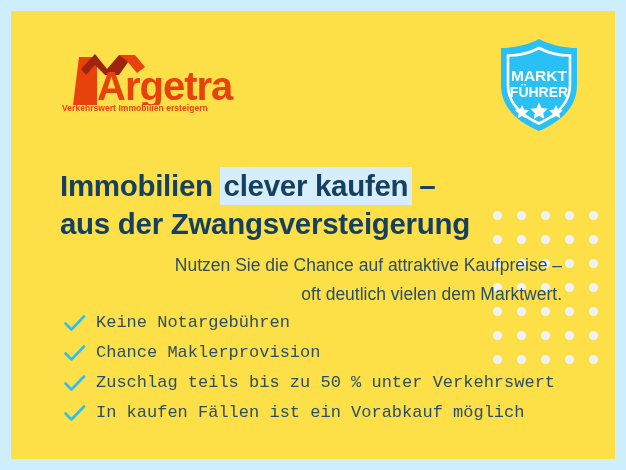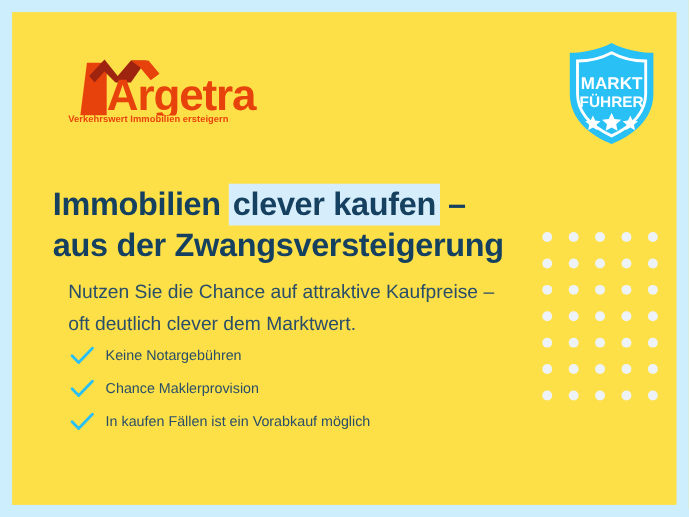--- a/index.html
+++ b/index.html
@@ -72,31 +72,31 @@
     font-weight: bold;
     letter-spacing: 0.05px;
     color: #e8420c;
     white-space: nowrap;
     font-family: "Liberation Sans", sans-serif;
   }
 
   
   .badge {
     position: absolute;
-    right: 16px;
+    right: 33px;
     top: 26px;
     width: 86px;
     height: 96px;
   }
   .badge svg { display: block; }
 
   
   .headline {
     position: absolute;
-    left: 37px;
+    left: 49px;
     top: 128px;
     width: 480px;
     font-size: 29.5px;
     font-weight: bold;
     line-height: 38px;
     letter-spacing: -0.3px;
     color: #16405f;
     font-family: "Liberation Sans", sans-serif;
     margin-top: 28px;
   }
@@ -112,21 +112,21 @@
     position: absolute;
     left: 51px;
     top: 222px;
     width: 500px;
     font-size: 17.5px;
     font-weight: normal;
     line-height: 29px;
     color: #2a4e68;
     font-family: "Liberation Sans", sans-serif;
   }
-  .subheadline .sub-line { display: block; white-space: nowrap; }
+  .subheadline .sub-line { display: block; white-space: nowrap; text-align: right; }
 
   
   .benefits {
     position: absolute;
     left: 52px;
     top: 297px;
     width: 470px;
     margin: 0;
     padding: 0;
     list-style: none;
@@ -138,25 +138,25 @@
   }
   .benefit-check {
     flex: 0 0 auto;
     width: 24px;
     height: 18px;
     margin-right: 9px;
     display: block;
   }
   .benefit-check svg { display: block; }
   .benefit-text {
-    font-size: 13px;
+    font-size: 17px;
     color: #2a4e68;
     line-height: 18px;
     white-space: nowrap;
-    font-family: Liberation Sans, sans-serif;
+    font-family: Liberation Mono, monospace;
   }
 </style>
 </head>
 <body>
 
 <div class="banner">
   <div class="card">
 
     <div class="dot-grid">
         <i style="background: rgb(238, 243, 249);"></i>
@@ -224,39 +224,47 @@
       </svg>
     </div>
 
     <h1 class="headline">
       <span class="hl-line"><span>Immobilien </span><span class="mark">clever kaufen</span><span> –</span></span>
       <span class="hl-line">aus der Zwangsversteigerung</span>
     </h1>
 
     <p class="subheadline">
       <span class="sub-line">Nutzen Sie die Chance auf attraktive Kaufpreise –</span>
-      <span class="sub-line">oft deutlich clever dem Marktwert.</span>
+      <span class="sub-line">oft deutlich vielen dem Marktwert.</span>
     </p>
 
     <ul class="benefits">
         <li class="benefit">
           <span class="benefit-check">
             <svg width="24" height="18" viewBox="0 0 24 18" xmlns="http://www.w3.org/2000/svg">
               <path d="M2.5 9.5 L8.5 15.5 L21 2.5" fill="none" stroke="#29c0f5" stroke-width="2.6" stroke-linecap="round" stroke-linejoin="round"></path>
             </svg>
           </span>
           <span class="benefit-text">Keine Notargebühren</span>
         </li>
         <li class="benefit">
           <span class="benefit-check">
             <svg width="24" height="18" viewBox="0 0 24 18" xmlns="http://www.w3.org/2000/svg">
               <path d="M2.5 9.5 L8.5 15.5 L21 2.5" fill="none" stroke="#29c0f5" stroke-width="2.6" stroke-linecap="round" stroke-linejoin="round"></path>
             </svg>
           </span>
           <span class="benefit-text">Chance Maklerprovision</span>
+        </li>
+        <li class="benefit">
+          <span class="benefit-check">
+            <svg width="24" height="18" viewBox="0 0 24 18" xmlns="http://www.w3.org/2000/svg">
+              <path d="M2.5 9.5 L8.5 15.5 L21 2.5" fill="none" stroke="#29c0f5" stroke-width="2.6" stroke-linecap="round" stroke-linejoin="round"></path>
+            </svg>
+          </span>
+          <span class="benefit-text">Zuschlag teils bis zu 50 % unter Verkehrswert</span>
         </li>
         <li class="benefit">
           <span class="benefit-check">
             <svg width="24" height="18" viewBox="0 0 24 18" xmlns="http://www.w3.org/2000/svg">
               <path d="M2.5 9.5 L8.5 15.5 L21 2.5" fill="none" stroke="#29c0f5" stroke-width="2.6" stroke-linecap="round" stroke-linejoin="round"></path>
             </svg>
           </span>
           <span class="benefit-text">In kaufen Fällen ist ein Vorabkauf möglich</span>
         </li>
       </ul>

